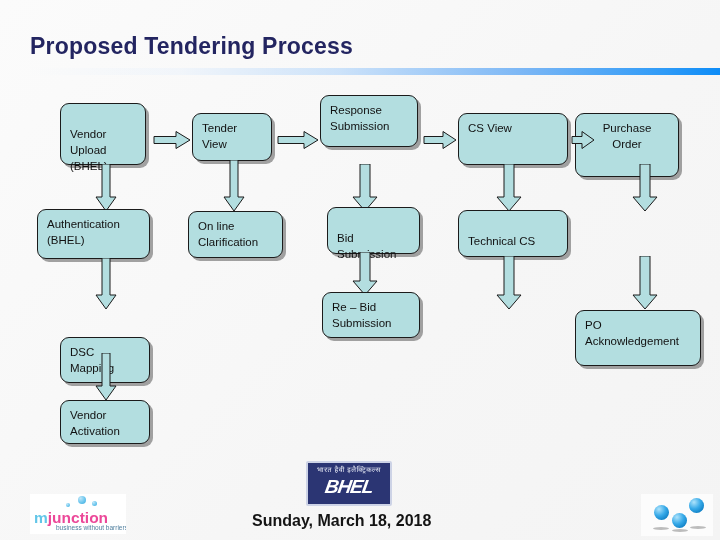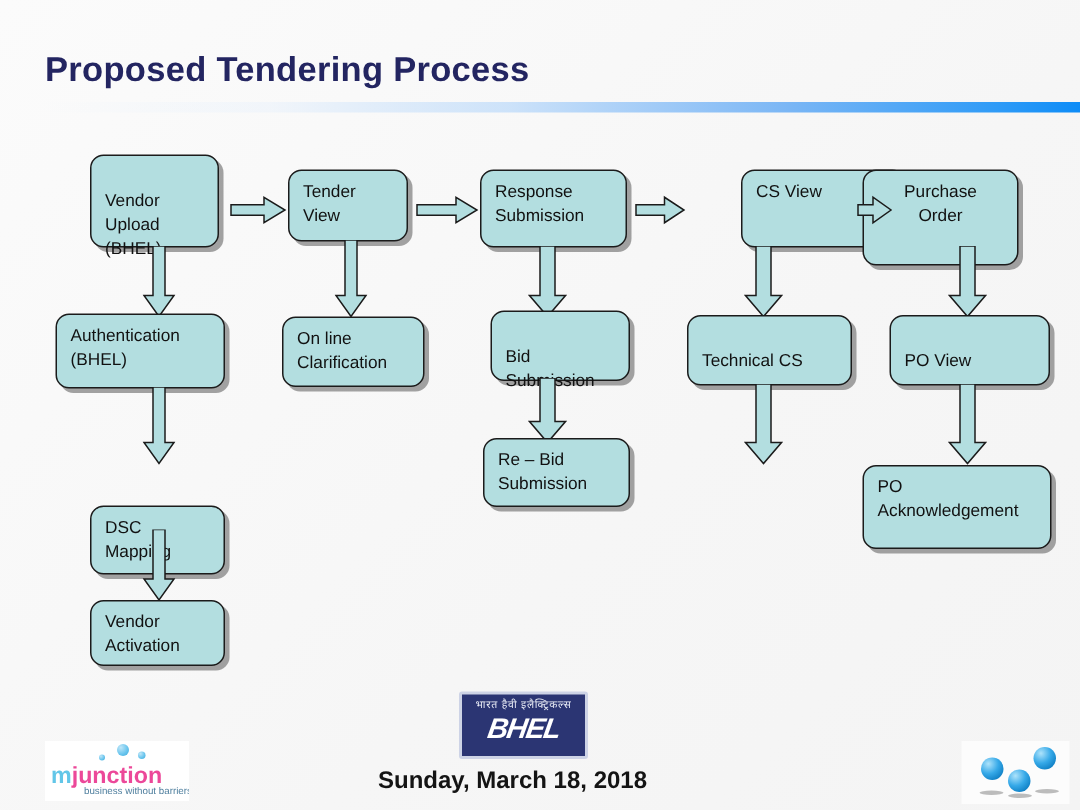--- a/index.html
+++ b/index.html
@@ -194,26 +194,26 @@
     <span>Vendor
 Upload
 (BHEL)</span>
   </div>
 
   <div class="node vcenter" style="left:192px; top:113px; width:80px; height:48px;">
     <span>Tender
 View</span>
   </div>
 
-  <div class="node vcenter" style="left:320px; top:113px; width:98px; height:52px;">
+  <div class="node vcenter" style="left:320px; top:95px; width:98px; height:52px;">
     <span>Response
 Submission</span>
   </div>
 
-  <div class="node vcenter" style="left:458px; top:113px; width:110px; height:52px;margin-left:36px;">
+  <div class="node vcenter" style="left:458px; top:113px; width:110px; height:52px;">
     <span>CS View</span>
   </div>
 
   <div class="node vcenter center" style="left:575px; top:113px; width:104px; height:64px;">
     <span>Purchase
 Order</span>
   </div>
 
   <div class="arrow" style="left:153px; top:130px;">
     <svg width="38" height="20" viewBox="0 0 38 20">
@@ -281,23 +281,20 @@
 
   <div class="node" style="left:327px; top:207px; width:93px; height:47px;">
     <span>Bid
 Submission</span>
   </div>
 
   <div class="node" style="left:458px; top:210px; width:110px; height:47px;">
     <span>Technical CS</span>
   </div>
 
-  <div class="node" style="left:593px; top:210px; width:107px; height:47px;">
-    <span>PO View</span>
-  </div>
 
   <div class="arrow" style="left:95px; top:258px;">
     <svg width="22" height="52" viewBox="0 0 22 52">
       <polygon points="7,0 15,0 15,37 21,37 11,51 1,37 7,37" fill="#b3dee0" stroke="#1b1b1b" stroke-width="1"></polygon>
     </svg>
   </div>
 
   <div class="arrow" style="left:352px; top:252px;">
     <svg width="26" height="44" viewBox="0 0 26 44">
       <polygon points="8,0 18,0 18,29 25,29 13,43 1,29 8,29" fill="#b3dee0" stroke="#1b1b1b" stroke-width="1"></polygon>

